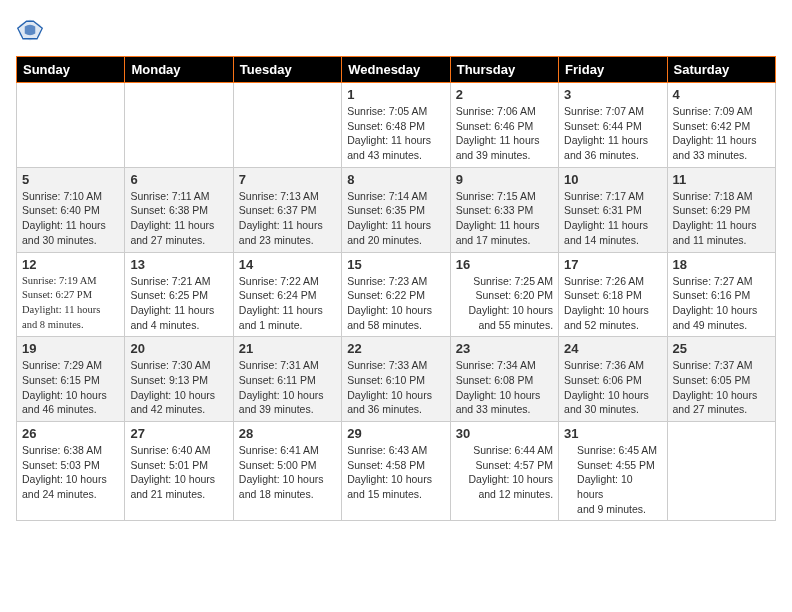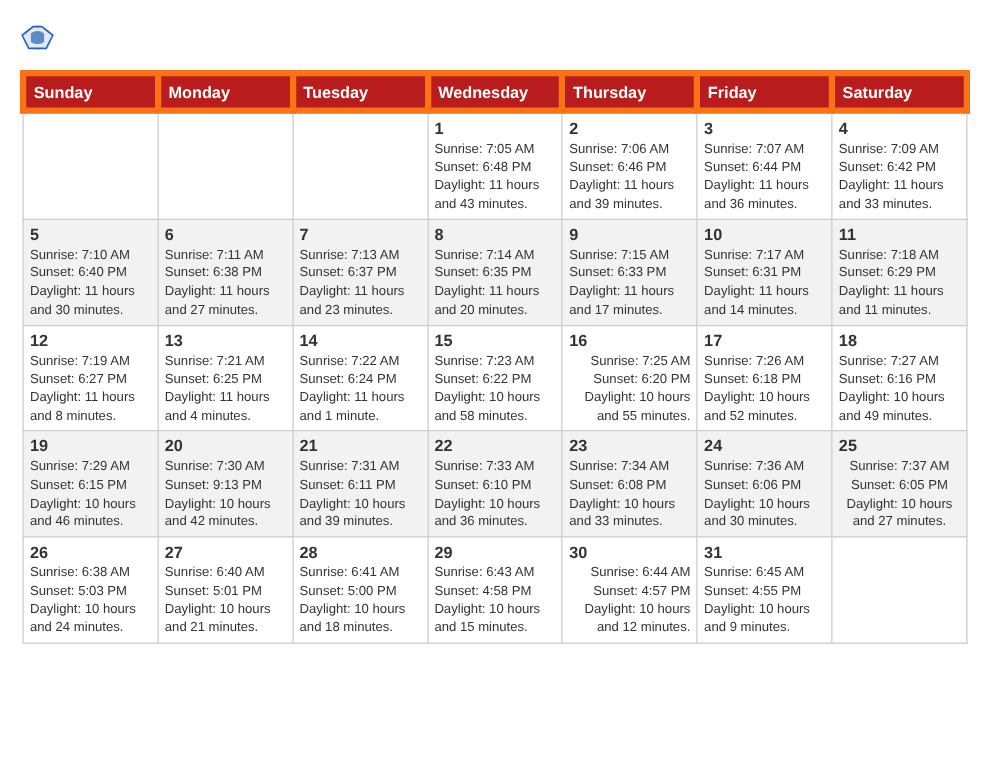--- a/index.html
+++ b/index.html
@@ -51,27 +51,27 @@
     .location {
       font-size: 14px;
       color: #555;
     }
     .calendar {
       width: 100%;
       border-collapse: collapse;
       border: 1px solid #ccc;
     }
     .calendar th {
-      background-color: #b91c1c;
+      background-color: #000000;
       color: #fff;
       text-align: left;
       padding: 5px 6px;
       font-size: 13px;
       font-weight: 600;
-      border: 5px solid #f97316;
+      border: 1px solid #f97316;
     }
     .calendar td {
       border: 1px solid #ccc;
       vertical-align: top;
       padding: 4px 5px;
       width: 108px;
       min-height: 80px;
       background: #fff;
     }
     .calendar tr:nth-child(even) td {
@@ -206,21 +206,21 @@
           <div class="day-number">11</div>
           <div class="day-info" style="white-space: pre-line;">Sunrise: 7:18 AM
 Sunset: 6:29 PM
 Daylight: 11 hours
 and 11 minutes.</div>
         </td>
       </tr>
       <tr>
         <td>
           <div class="day-number">12</div>
-          <div class="day-info" style="white-space: pre-line;">Sunrise: 7:19 AM
+          <div class="day-info" style="white-space: pre-line; font-family: Liberation Serif, serif;">Sunrise: 7:19 AM
 Sunset: 6:27 PM
 Daylight: 11 hours
 and 8 minutes.</div>
         </td>
         <td>
           <div class="day-number">13</div>
           <div class="day-info" style="white-space: pre-line;">Sunrise: 7:21 AM
 Sunset: 6:25 PM
 Daylight: 11 hours
 and 4 minutes.</div>
@@ -299,21 +299,21 @@
         </td>
         <td>
           <div class="day-number">24</div>
           <div class="day-info" style="white-space: pre-line;">Sunrise: 7:36 AM
 Sunset: 6:06 PM
 Daylight: 10 hours
 and 30 minutes.</div>
         </td>
         <td>
           <div class="day-number">25</div>
-          <div class="day-info" style="white-space: pre-line; text-align: center;">Sunrise: 7:37 AM
+          <div class="day-info" style="white-space: pre-line;">Sunrise: 7:37 AM
 Sunset: 6:05 PM
 Daylight: 10 hours
 and 27 minutes.</div>
         </td>
       </tr>
       <tr>
         <td>
           <div class="day-number">26</div>
           <div class="day-info" style="white-space: pre-line;">Sunrise: 6:38 AM
 Sunset: 5:03 PM
@@ -343,21 +343,21 @@
         </td>
         <td>
           <div class="day-number">30</div>
           <div class="day-info" style="white-space: pre-line; text-align: right;">Sunrise: 6:44 AM
 Sunset: 4:57 PM
 Daylight: 10 hours
 and 12 minutes.</div>
         </td>
         <td>
           <div class="day-number">31</div>
-          <div class="day-info" style="white-space: pre-line;">Sunrise: 6:45 AM
+          <div class="day-info" style="white-space: pre-line; margin-left: 13px;">Sunrise: 6:45 AM
 Sunset: 4:55 PM
 Daylight: 10 hours
 and 9 minutes.</div>
         </td>
         <td class="empty-cell"></td>
       </tr>
     </tbody>
 </table>
 
 </body></html>

